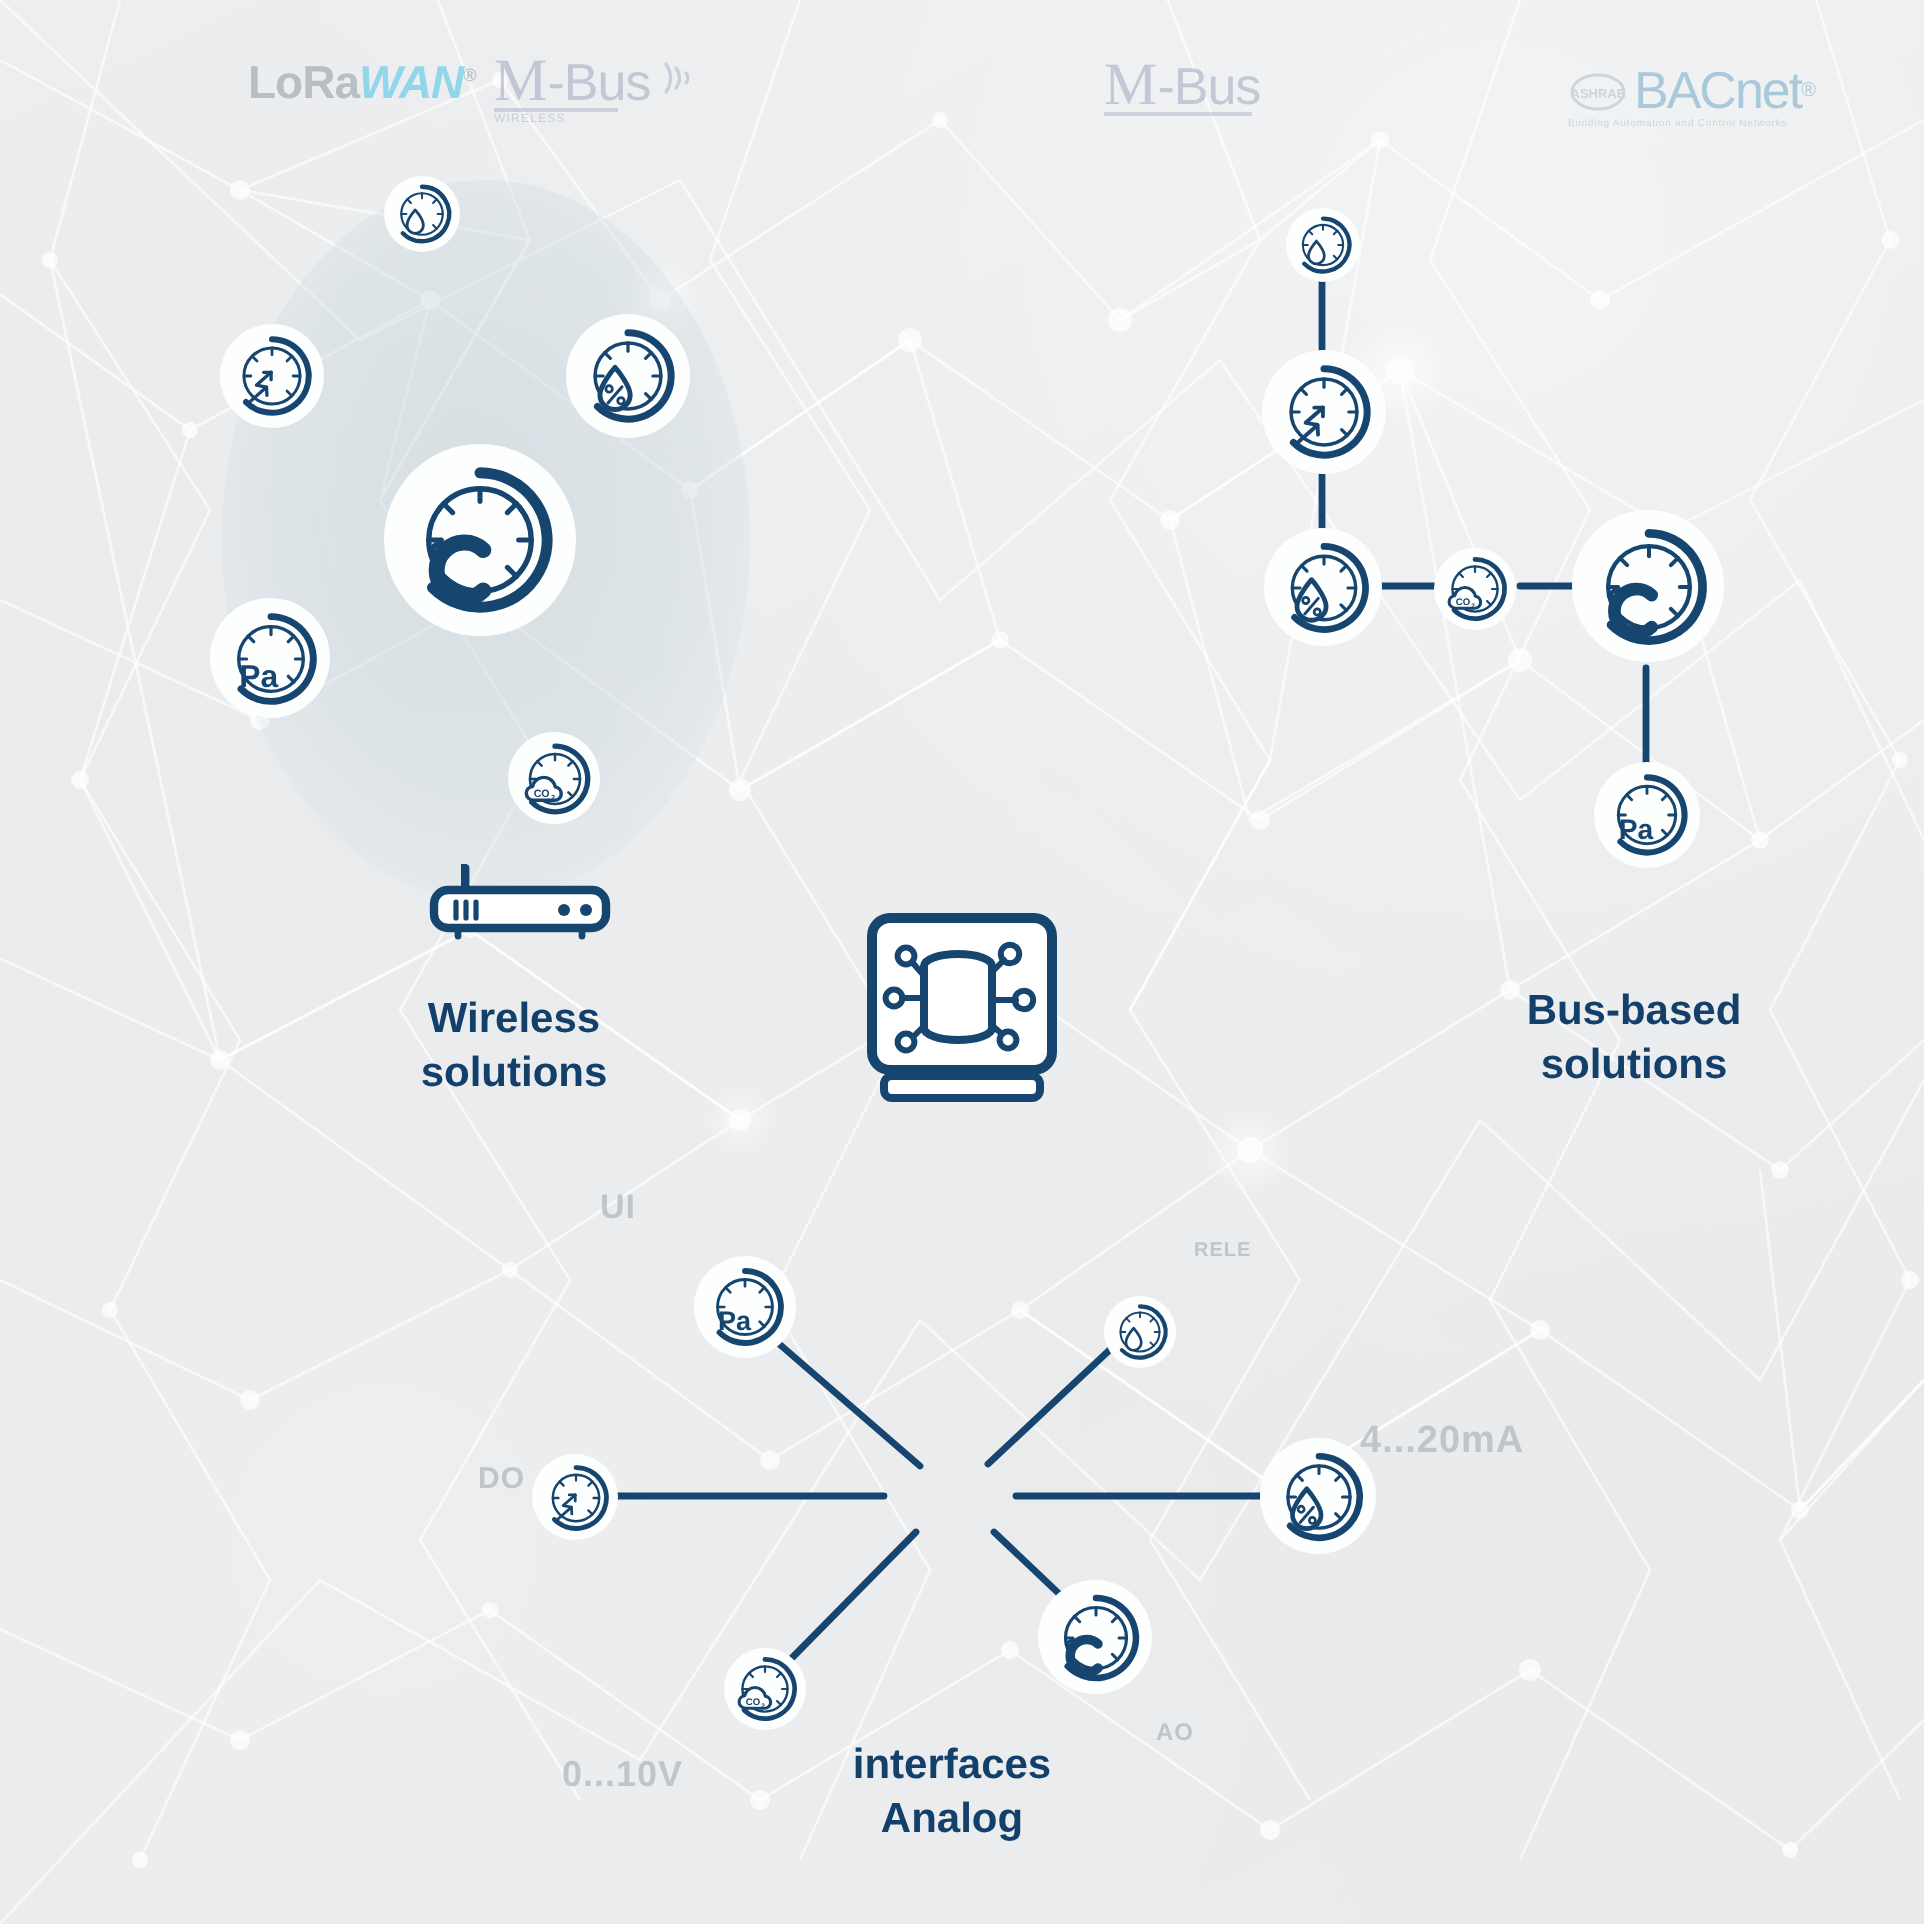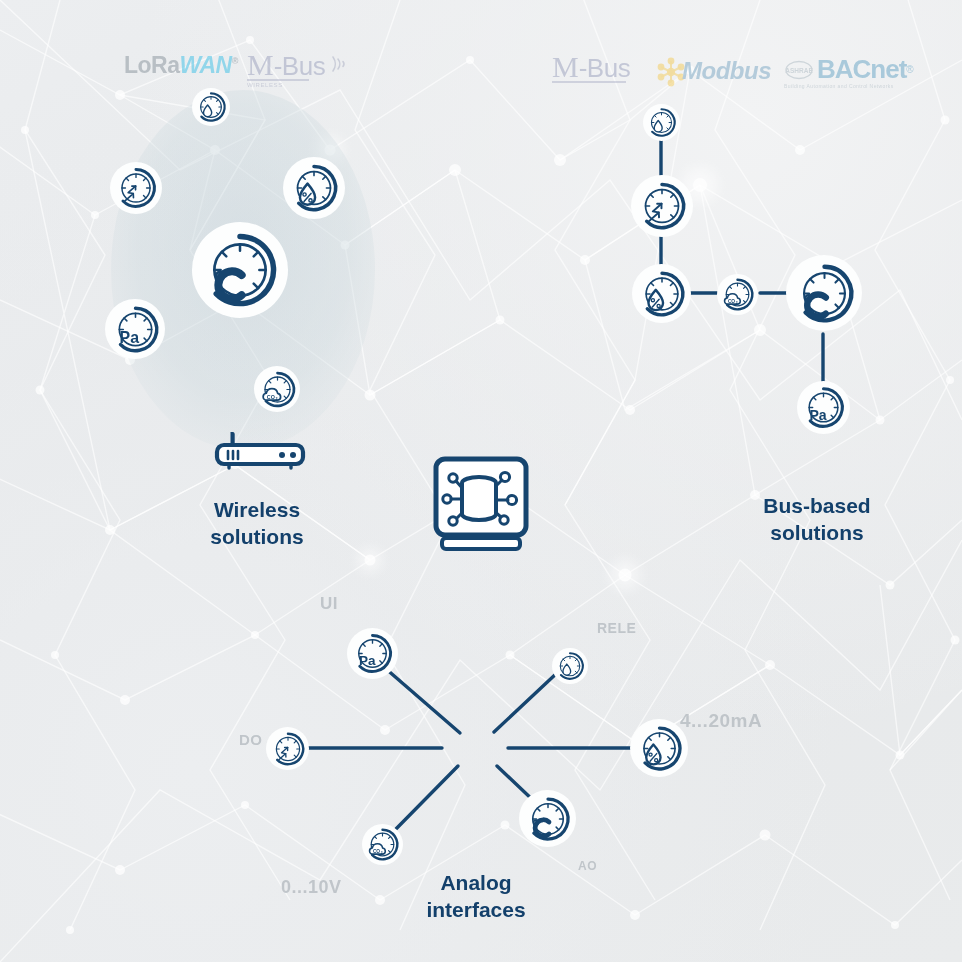--- a/index.html
+++ b/index.html
@@ -14,59 +14,59 @@
     width:962px;height:962px;
     background:
       radial-gradient(circle at 78% 12%, #f2f3f4 0%, rgba(242,243,244,0) 55%),
       radial-gradient(circle at 20% 80%, #eceef0 0%, rgba(236,238,240,0) 60%),
       linear-gradient(155deg,#eceef0 0%,#e6e8ea 45%,#e9ebec 100%);
     overflow:hidden;
   }
   .svgfull{position:absolute;left:0;top:0;}
 
   
-  .logo{position:absolute;opacity:.62;margin-top:24px;}
+  .logo{position:absolute;opacity:.62;}
   .logo-lorawan{left:124px;top:30px;}
   .lw-text{font-size:23px;font-weight:bold;letter-spacing:-.5px;line-height:1;}
   .lw-a{color:#9aa3ab;}
   .lw-b{color:#5bc8e8;font-style:italic;}
   .lw-sup{font-size:9px;color:#9aa3ab;vertical-align:super;}
 
   .logo-mbusw{left:247px;top:26px;}
   .logo-mbus{left:552px;top:28px;}
   .mb-wrap{display:flex;align-items:baseline;color:#a9aec6;}
   .mb-m{font-family:"Liberation Serif", serif;font-size:30px;line-height:1;color:#a9aec6;}
   .mb-rest{font-size:26px;font-weight:normal;color:#a9aec6;letter-spacing:-.5px;}
   .mb-under{height:2px;background:#a9aec6;opacity:.75;margin-top:-3px;}
   .mb-sub{font-size:6px;letter-spacing:.6px;color:#b6bacb;margin-top:1px;}
 
   .logo-modbus{left:654px;top:30px;}
   .md-text{font-size:24px;font-weight:bold;font-style:italic;color:#8fb4cc;letter-spacing:-.5px;}
 
   .logo-bacnet{left:784px;top:30px;}
-  .bn-text{font-size:26px;font-weight:bold;color:#7fb2cd;letter-spacing:-1px;}
+  .bn-text{font-size:26px;font-weight:normal;color:#7fb2cd;letter-spacing:-1px;}
   .bn-sup{font-size:10px;vertical-align:super;}
   .bn-sub{font-size:5px;color:#b9c4cb;letter-spacing:.4px;margin-top:-2px;}
 
   
   .caption{
     position:absolute;text-align:center;color:#13406b;
     font-size:21px;font-weight:bold;line-height:1.28;
   }
   .cap-wireless{left:157px;top:497px;width:200px;}
   .cap-bus{left:717px;top:493px;width:200px;}
   .cap-analog{left:376px;top:870px;width:200px;}
 
   
   .iflabel{
     position:absolute;color:#b9bfc4;font-weight:bold;
     letter-spacing:.5px;opacity:.85;
   }
-  .if-ui    {left:320px;top:594px;font-size:17px;}
-  .if-rele  {left:597px;top:620px;font-size:14px;}
+  .if-ui    {left:300px;top:594px;font-size:17px;}
+  .if-rele  {left:597px;top:620px;font-size:10px;}
   .if-420   {left:680px;top:710px;font-size:19px;}
   .if-ao    {left:578px;top:859px;font-size:12px;}
   .if-010v  {left:281px;top:877px;font-size:18px;}
   .if-do    {left:207px;top:731px;font-size:15px;margin-left:32px;}
 
   
   .node{position:absolute;border-radius:50%;background:#fdfefe;
         display:flex;align-items:center;justify-content:center;}
   .node svg{display:block;}
 
@@ -283,39 +283,20 @@
   </div>
 
   <div class="logo logo-mbus">
     <div class="mb-wrap">
       <span class="mb-m">M</span>
         <span class="mb-rest">-Bus</span>
     </div>
     <div class="mb-under" style="width:74px"></div>
   </div>
 
-  <div class="logo logo-modbus" style="display:flex;align-items:center;">
-    <svg width="34" height="34" viewBox="0 0 34 34">
-      <g fill="#f2cf6a" opacity="0.9">
-        <circle cx="17" cy="7" r="3.4"></circle>
-          <circle cx="27" cy="13" r="3.4"></circle>
-        <circle cx="27" cy="23" r="3.4"></circle>
-          <circle cx="17" cy="29" r="3.4"></circle>
-        <circle cx="7" cy="23" r="3.4"></circle>
-          <circle cx="7" cy="13" r="3.4"></circle>
-        <circle cx="17" cy="18" r="4.2"></circle>
-      </g>
-      <g stroke="#f2cf6a" stroke-width="2" opacity="0.85">
-        <line x1="17" y1="7" x2="17" y2="29"></line>
-        <line x1="7" y1="13" x2="27" y2="23"></line>
-        <line x1="27" y1="13" x2="7" y2="23"></line>
-      </g>
-    </svg>
-    <span class="md-text" style="margin-left:-6px">Modbus</span>
-  </div>
 
   <div class="logo logo-bacnet">
     <div style="display:flex;align-items:center;">
       <svg width="30" height="22" viewBox="0 0 30 22" style="margin-right:3px">
         <ellipse cx="15" cy="11" rx="13" ry="8.5" fill="none" stroke="#b9c4cb" stroke-width="1.4"></ellipse>
         <text x="15" y="14" text-anchor="middle" font-family="Liberation Sans, sans-serif" font-size="6.5" font-weight="bold" fill="#b9c4cb">ASHRAE</text>
       </svg>
       <span class="bn-text">BACnet</span>
         <span class="bn-sup" style="color:#7fb2cd">®</span>
     </div>
@@ -470,17 +451,17 @@
       </svg>
   </div>
   <div class="node" style="left:266px;top:727px;width:43px;height:43px;">
     <svg width="38" height="38" viewBox="0 0 100 100">
         <use href="#ic-airflow"></use>
       </svg>
   </div>
 
 
   <div class="caption cap-analog">
+    <div>interfaces</div>
     <div>Analog</div>
-    <div>interfaces</div>
   </div>
 
 </div>
 
 </body></html>

